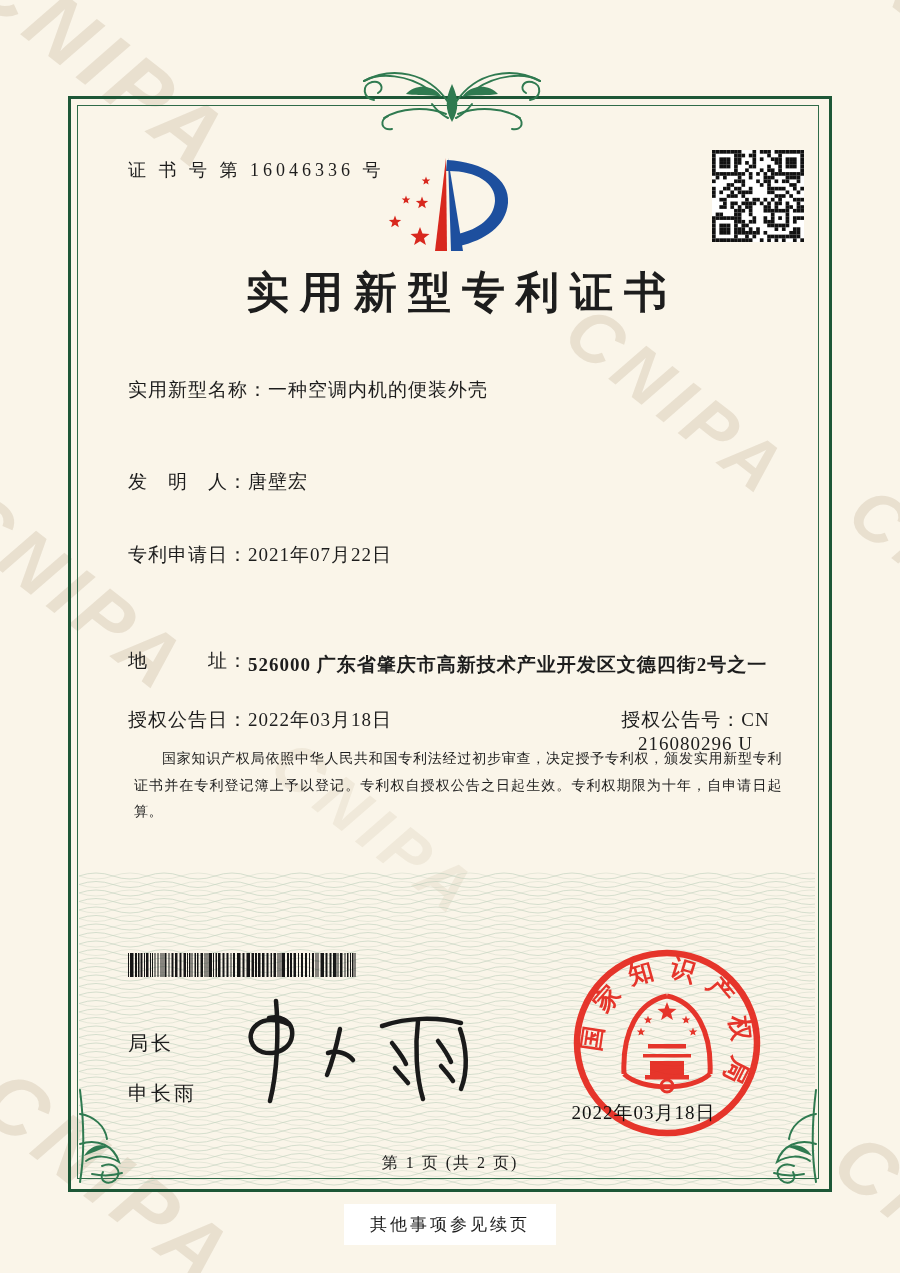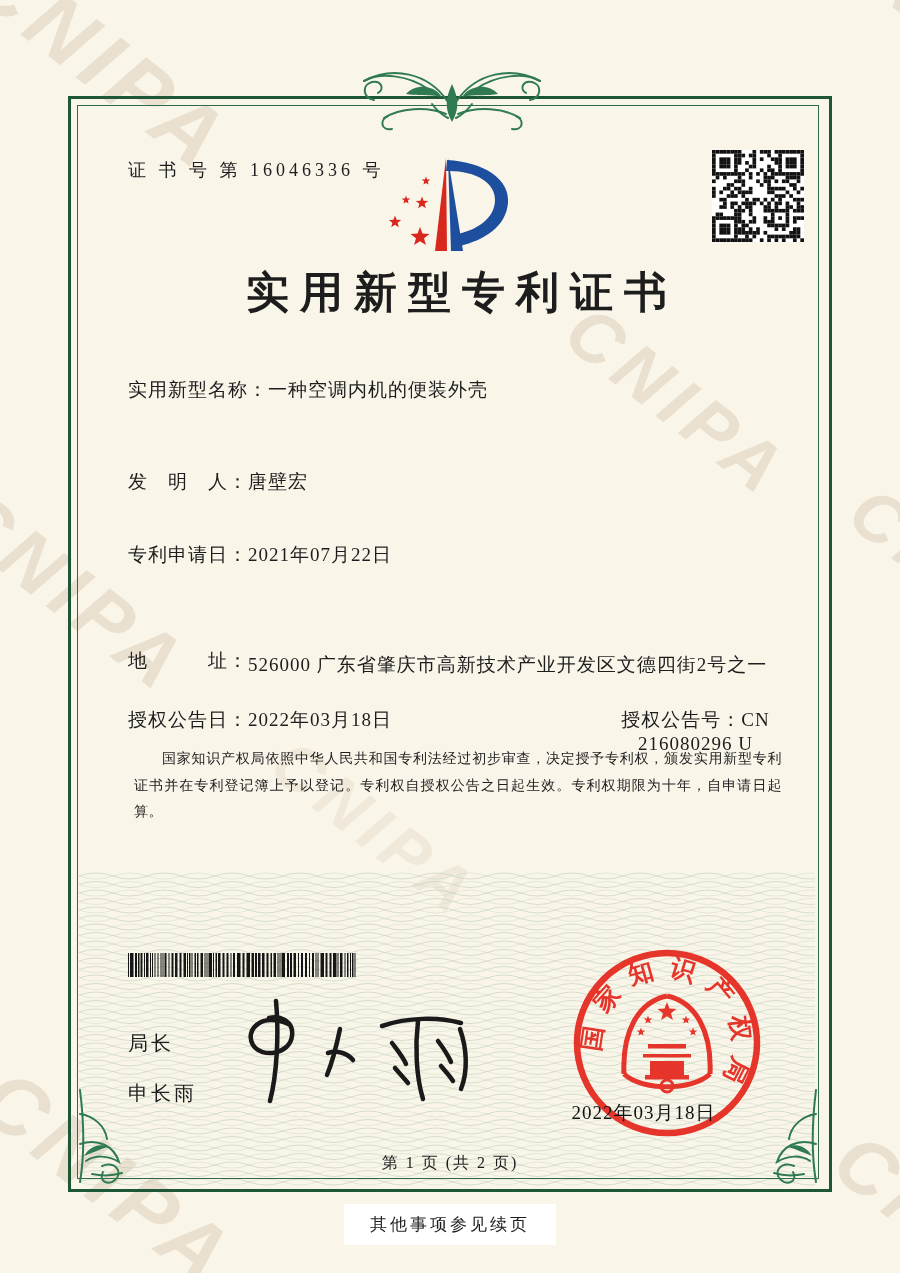--- a/index.html
+++ b/index.html
@@ -13,21 +13,21 @@
   .border-inner{position:absolute;left:77px;top:105px;width:740px;height:1072px;
         border:1px solid #2f6b49;z-index:2;}
   .guilloche{position:absolute;left:79px;top:872px;z-index:1;}
   .cert-no{position:absolute;left:128px;top:158px;font-size:18px;letter-spacing:4px;z-index:3;}
   .logo{position:absolute;left:388px;top:150px;z-index:3;}
   .qr{position:absolute;left:712px;top:150px;z-index:3;}
   .doc-title{position:absolute;left:0;top:264px;width:100%;text-align:center;
         font-size:43px;font-weight:bold;letter-spacing:11px;z-index:3;padding-left:12px;}
   .field{position:absolute;left:128px;font-size:19px;letter-spacing:1px;z-index:3;}
   .field .lbl{display:inline-block;}
-  .addr-val{display:inline-block;width:540px;vertical-align:top;line-height:33px;}
+  .addr-val{display:inline-block;width:540px;vertical-align:top;line-height:33px;font-weight:bold;}
   .grant-no{position:absolute;left:473px;top:0;text-align:center;}
   .body-text{position:absolute;left:126px;top:738px;width:664px;z-index:3;}
   .body-text p{margin:8px;font-size:14px;line-height:26.5px;text-align:justify;
         text-indent:2em;letter-spacing:0.5px;}
   .barcode{position:absolute;left:128px;top:953px;z-index:3;}
   .director-title{position:absolute;left:128px;top:1030px;font-size:20px;letter-spacing:3px;z-index:3;}
   .director-name{position:absolute;left:128px;top:1070px;font-size:20px;letter-spacing:3px;z-index:3;margin-top:10px;}
   .signature{position:absolute;left:232px;top:996px;z-index:4;}
   .seal{position:absolute;left:552px;top:928px;z-index:4;opacity:0.93;}
   .seal-date{position:absolute;left:556px;top:1100px;width:175px;text-align:center;

